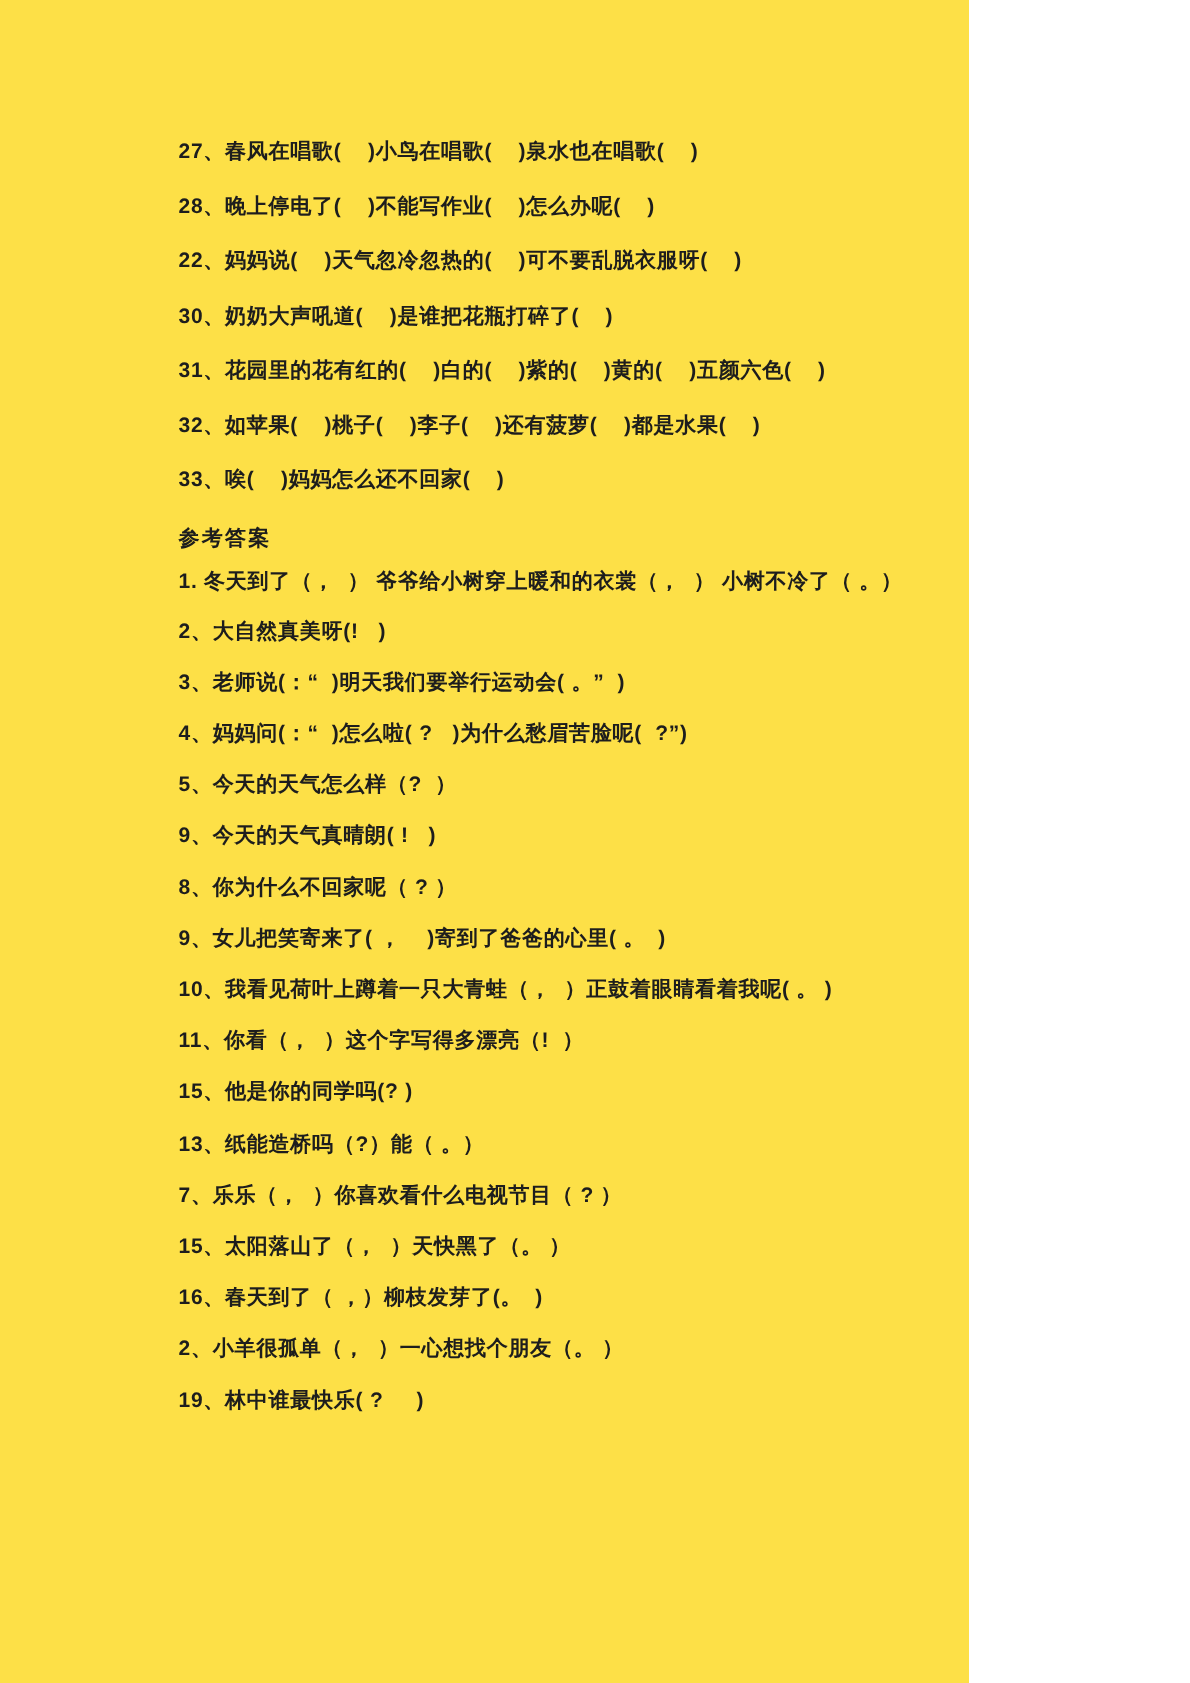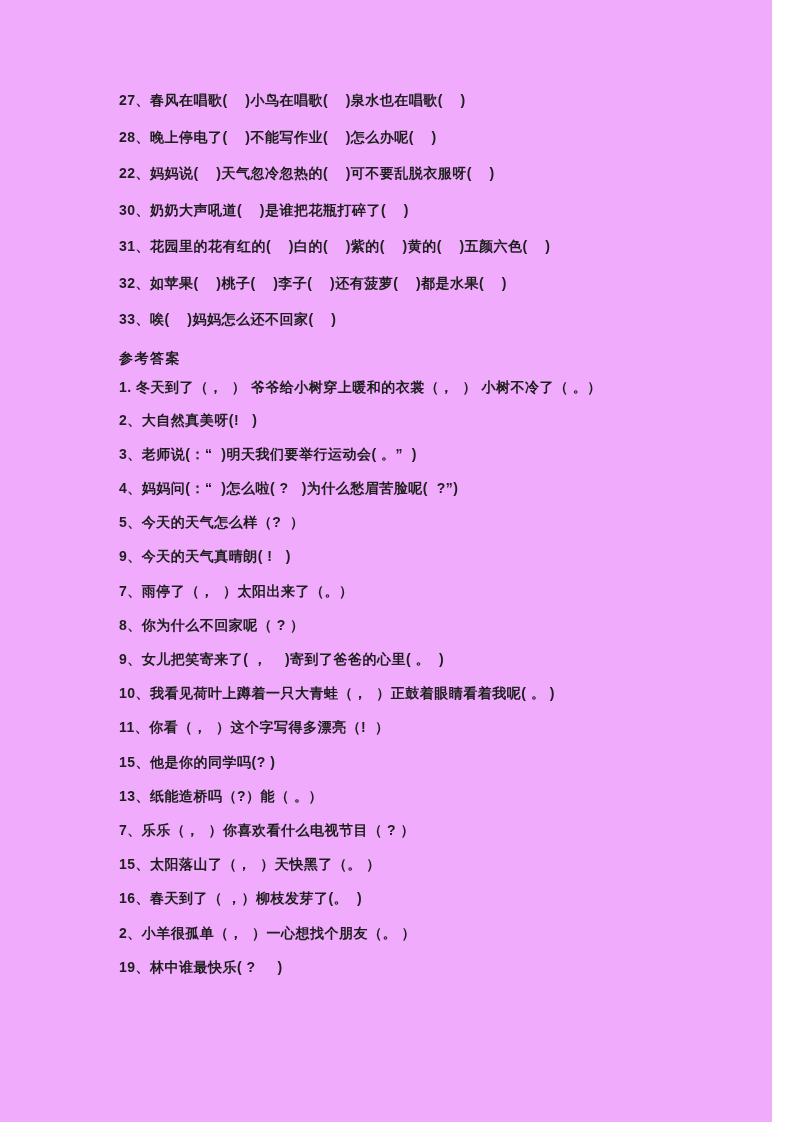--- a/index.html
+++ b/index.html
@@ -1,20 +1,20 @@
 <!DOCTYPE html>
 <html><head>
 <meta charset="utf-8">
 <style>
   html, body { margin: 0; padding: 0; background: #ffffff; }
   .page {
     position: relative;
-    width: 772px;
+    width: 646px;
     height: 1122px;
-    background: #f0abfc;
+    background: #fde047;
     overflow: hidden;
     font-family: "Liberation Sans", "DejaVu Sans", sans-serif;
   }
   .content {
     position: absolute;
     left: 119px;
     top: 82px;
     right: 40px;
     color: #1d1d1d;
   }
@@ -56,21 +56,20 @@
 
     <div class="answers-heading">参考答案</div>
 
     <section>
       <div class="line a-line a-first">1. 冬天到了（，  ） 爷爷给小树穿上暖和的衣裳（，  ） 小树不冷了（ 。）</div>
       <div class="line a-line">2、大自然真美呀(!   )</div>
       <div class="line a-line">3、老师说(：“  )明天我们要举行运动会( 。”  )</div>
       <div class="line a-line">4、妈妈问(：“  )怎么啦( ?   )为什么愁眉苦脸呢(  ?”)</div>
       <div class="line a-line">5、今天的天气怎么样（?  ）</div>
       <div class="line a-line">9、今天的天气真晴朗( !   )</div>
-      <div class="line a-line">7、雨停了（，  ）太阳出来了（。）</div>
       <div class="line a-line">8、你为什么不回家呢（ ? ）</div>
       <div class="line a-line">9、女儿把笑寄来了( ，    )寄到了爸爸的心里( 。  )</div>
       <div class="line a-line">10、我看见荷叶上蹲着一只大青蛙（，  ）正鼓着眼睛看着我呢( 。 )</div>
       <div class="line a-line">11、你看（，  ）这个字写得多漂亮（!  ）</div>
       <div class="line a-line">15、他是你的同学吗(? )</div>
       <div class="line a-line">13、纸能造桥吗（?）能（ 。）</div>
       <div class="line a-line">7、乐乐（，  ）你喜欢看什么电视节目（ ? ）</div>
       <div class="line a-line">15、太阳落山了（，  ）天快黑了（。 ）</div>
       <div class="line a-line">16、春天到了（ ，）柳枝发芽了(。  )</div>
       <div class="line a-line">2、小羊很孤单（，  ）一心想找个朋友（。 ）</div>

